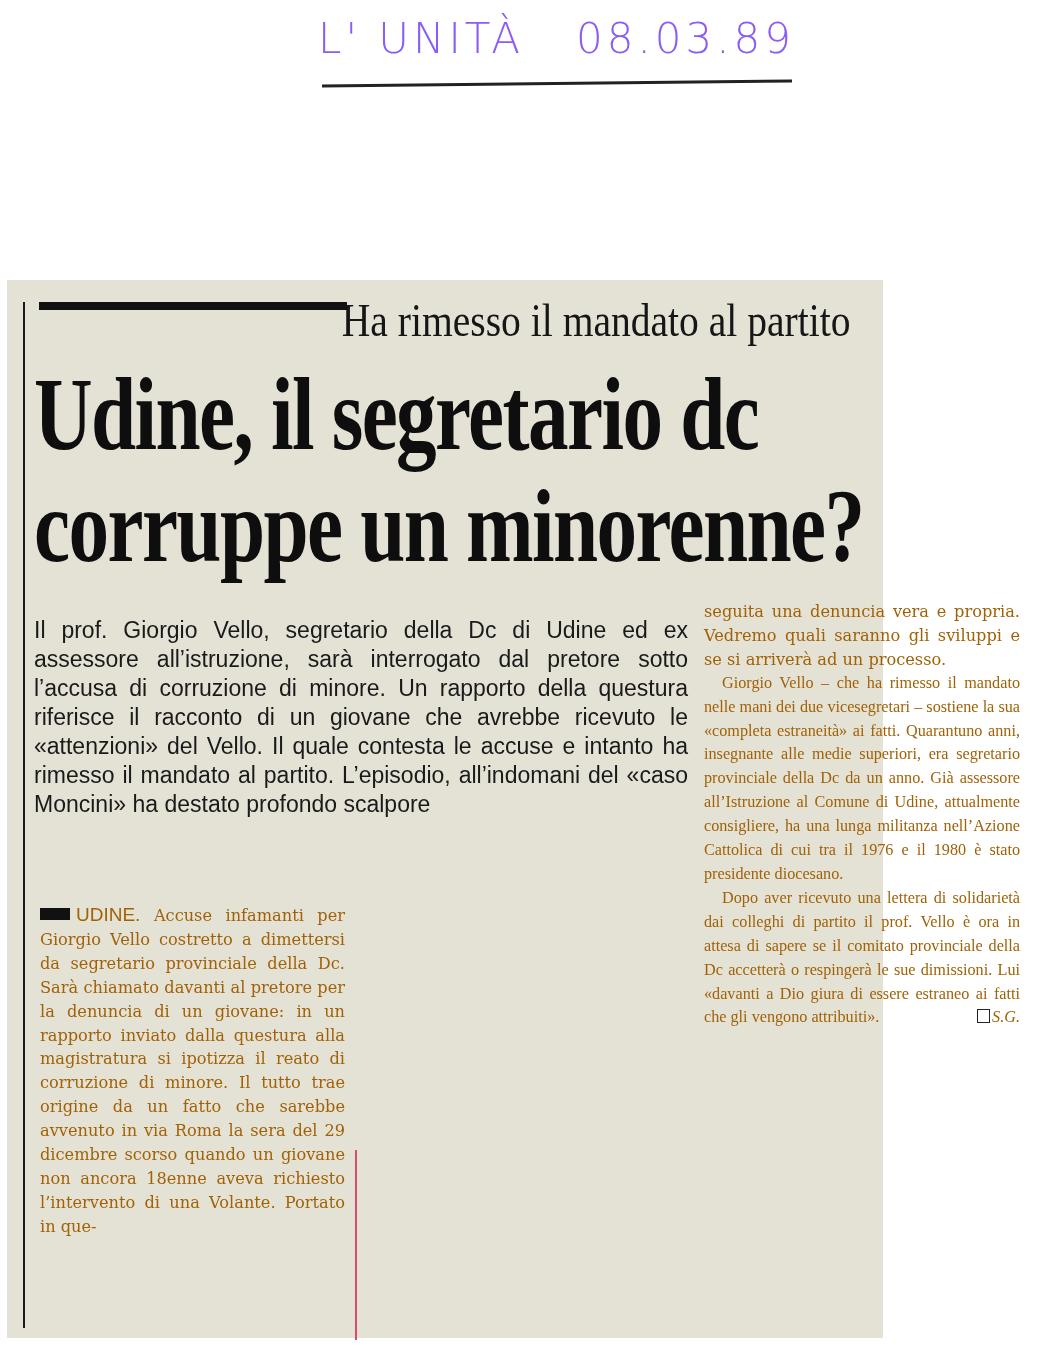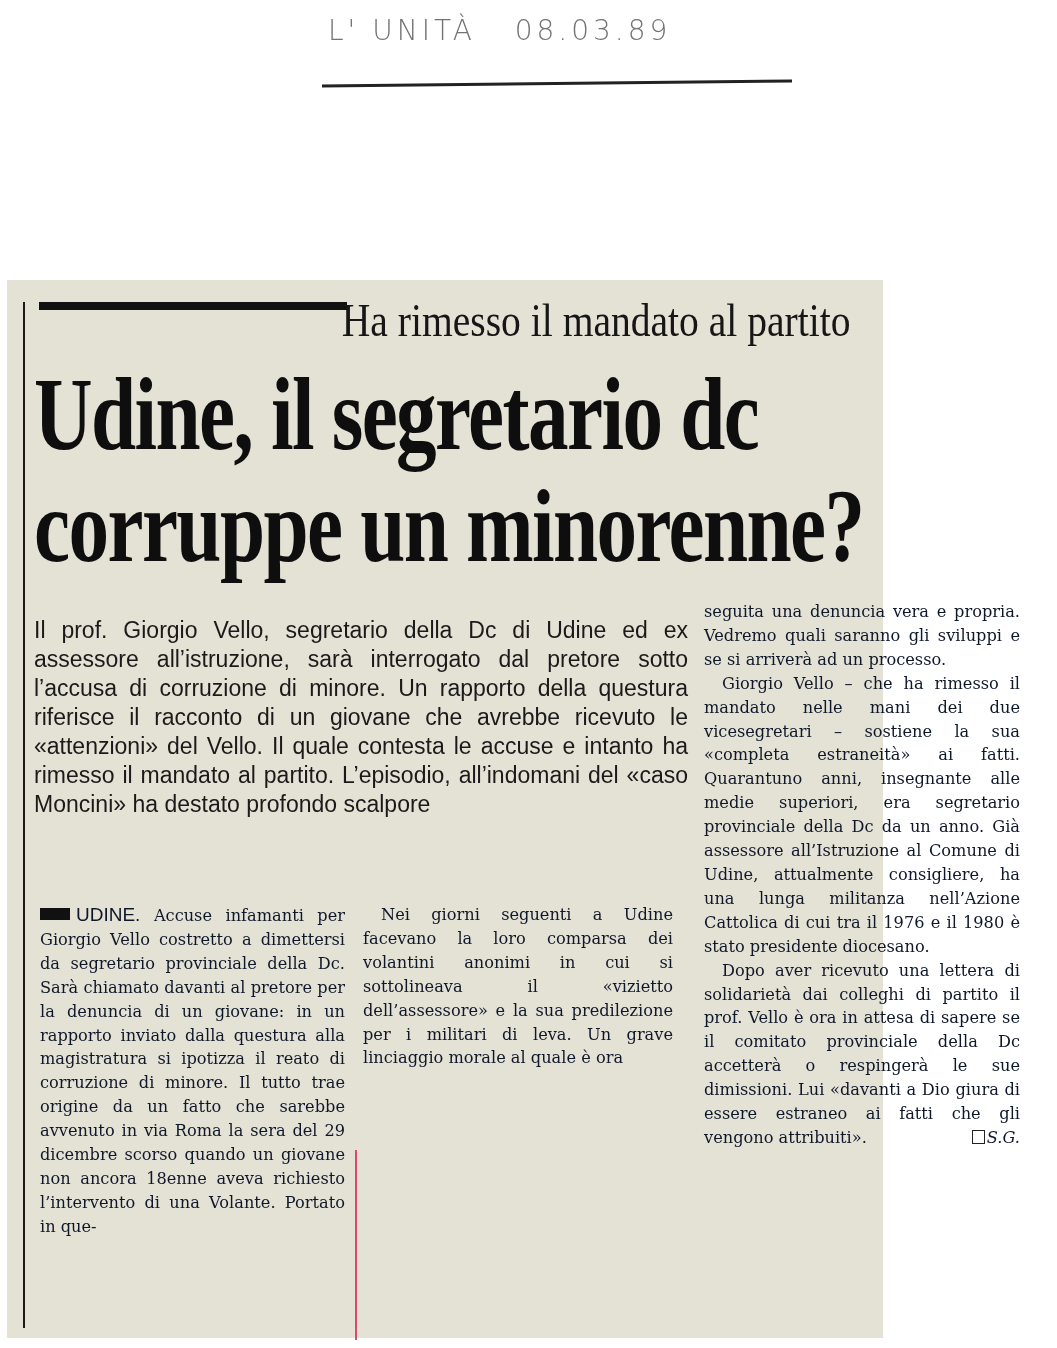--- a/index.html
+++ b/index.html
@@ -12,26 +12,25 @@
     height: 1348px;
     position: relative;
     overflow: hidden;
     font-family: "Liberation Serif", serif;
   }
   .handwritten-label {
     position: absolute;
     left: 318px;
     top: 14px;
     font-family: "DejaVu Sans", sans-serif;
-    font-size: 28px;
+    font-size: 42px;
     letter-spacing: 4px;
-    color: #737373;
+    color: #8b5cf6;
     font-weight: 300;
     white-space: pre;
-    margin-left: 10px;
   }
   .handwritten-underline {
     position: absolute;
     left: 322px;
     top: 82px;
     width: 470px;
     height: 3px;
     background: #222;
     transform: rotate(-0.6deg);
   }
@@ -94,26 +93,26 @@
     line-height: 29px;
     color: #1a1a1a;
     text-align: justify;
   }
   .standfirst p { margin: 0; }
   .col {
     position: absolute;
     font-family: "DejaVu Serif", serif;
     font-size: 16.2px;
     line-height: 23.9px;
-    color: #0f172a;
+    color: #a16207;
     text-align: justify;
     hyphens: none;
   }
   .col p { margin: 0; }
-  .col p.indent { text-indent: 18px; }
+  .col p.indent { text-indent: 18px; font-family: Liberation Serif, serif; }
   .col-left  { left: 33px;  top: 623px; width: 305px; }
   .col-mid   { left: 356px; top: 623px; width: 310px; }
   .col-right { left: 697px; top: 320px; width: 316px; }
   .dateline-block {
     display: inline-block;
     width: 30px;
     height: 12px;
     background: #111;
     margin-right: 6px;
     vertical-align: 1px;
@@ -164,21 +163,20 @@
     <p>Il prof. Giorgio Vello, segretario della Dc di Udine ed ex assessore all’istruzione, sarà interrogato dal pretore sotto l’accusa di corruzione di minore. Un rapporto della questura riferisce il racconto di un giovane che avrebbe ricevuto le «attenzioni» del Vello. Il quale contesta le accuse e intanto ha rimesso il mandato al partito. L’episodio, all’indomani del «caso Moncini» ha destato profondo scalpore</p>
   </div>
 
   <div class="col col-left">
     <p><span class="dateline-block"></span><span class="dateline">UDINE.</span>&nbsp;<span>Accuse infamanti per Giorgio Vello costretto a dimettersi da segretario provinciale della Dc. Sarà chiamato davanti al pretore per la denuncia di un giovane: in un rapporto inviato dalla questura alla magistratura si ipotizza il reato di corruzione di minore. Il tutto trae origine da un fatto che sarebbe avvenuto in via Roma la sera del 29 dicembre scorso quando un giovane non ancora 18enne aveva richiesto l’intervento di una Volante. Portato in que-</span></p>
   </div>
 
   <div class="col-divider"></div>
 
   <div class="col col-mid">
-    <p class="indent">Nei giorni seguenti a Udine facevano la loro comparsa dei volantini anonimi in cui si sottolineava il «vizietto dell’assessore» e la sua predilezione per i militari di leva. Un grave linciaggio morale al quale è ora</p>
   </div>
 
   <div class="col col-right">
     <p>seguita una denuncia vera e propria. Vedremo quali saranno gli sviluppi e se si arriverà ad un processo.</p>
     <p class="indent">Giorgio Vello – che ha rimesso il mandato nelle mani dei due vicesegretari – sostiene la sua «completa estraneità» ai fatti. Quarantuno anni, insegnante alle medie superiori, era segretario provinciale della Dc da un anno. Già assessore all’Istruzione al Comune di Udine, attualmente consigliere, ha una lunga militanza nell’Azione Cattolica di cui tra il 1976 e il 1980 è stato presidente diocesano.</p>
     <p class="indent"><span>Dopo aver ricevuto una lettera di solidarietà dai colleghi di partito il prof. Vello è ora in attesa di sapere se il comitato provinciale della Dc accetterà o respingerà le sue dimissioni. Lui «davanti a Dio giura di essere estraneo ai fatti che gli vengono attribuiti».</span><span class="signature"><span class="signature-box"></span><span>S.G.</span></span></p>
   </div>
 </div>
 
 </body></html>

